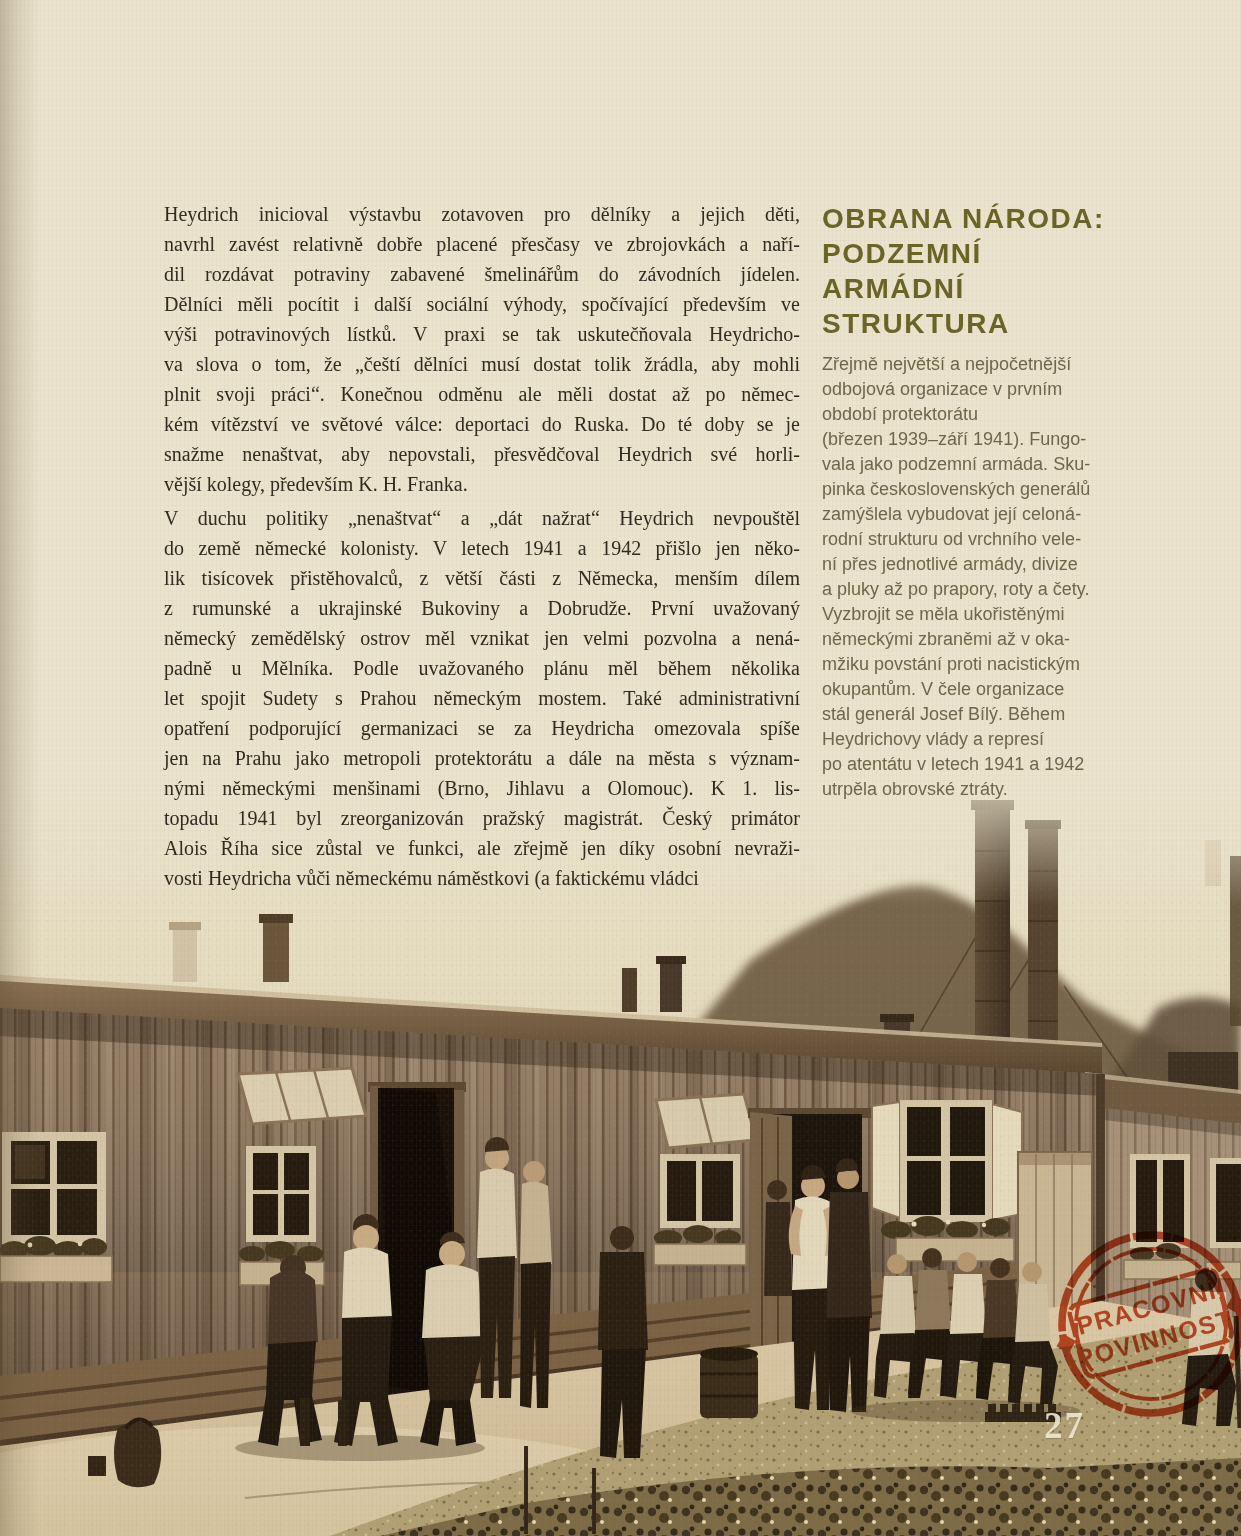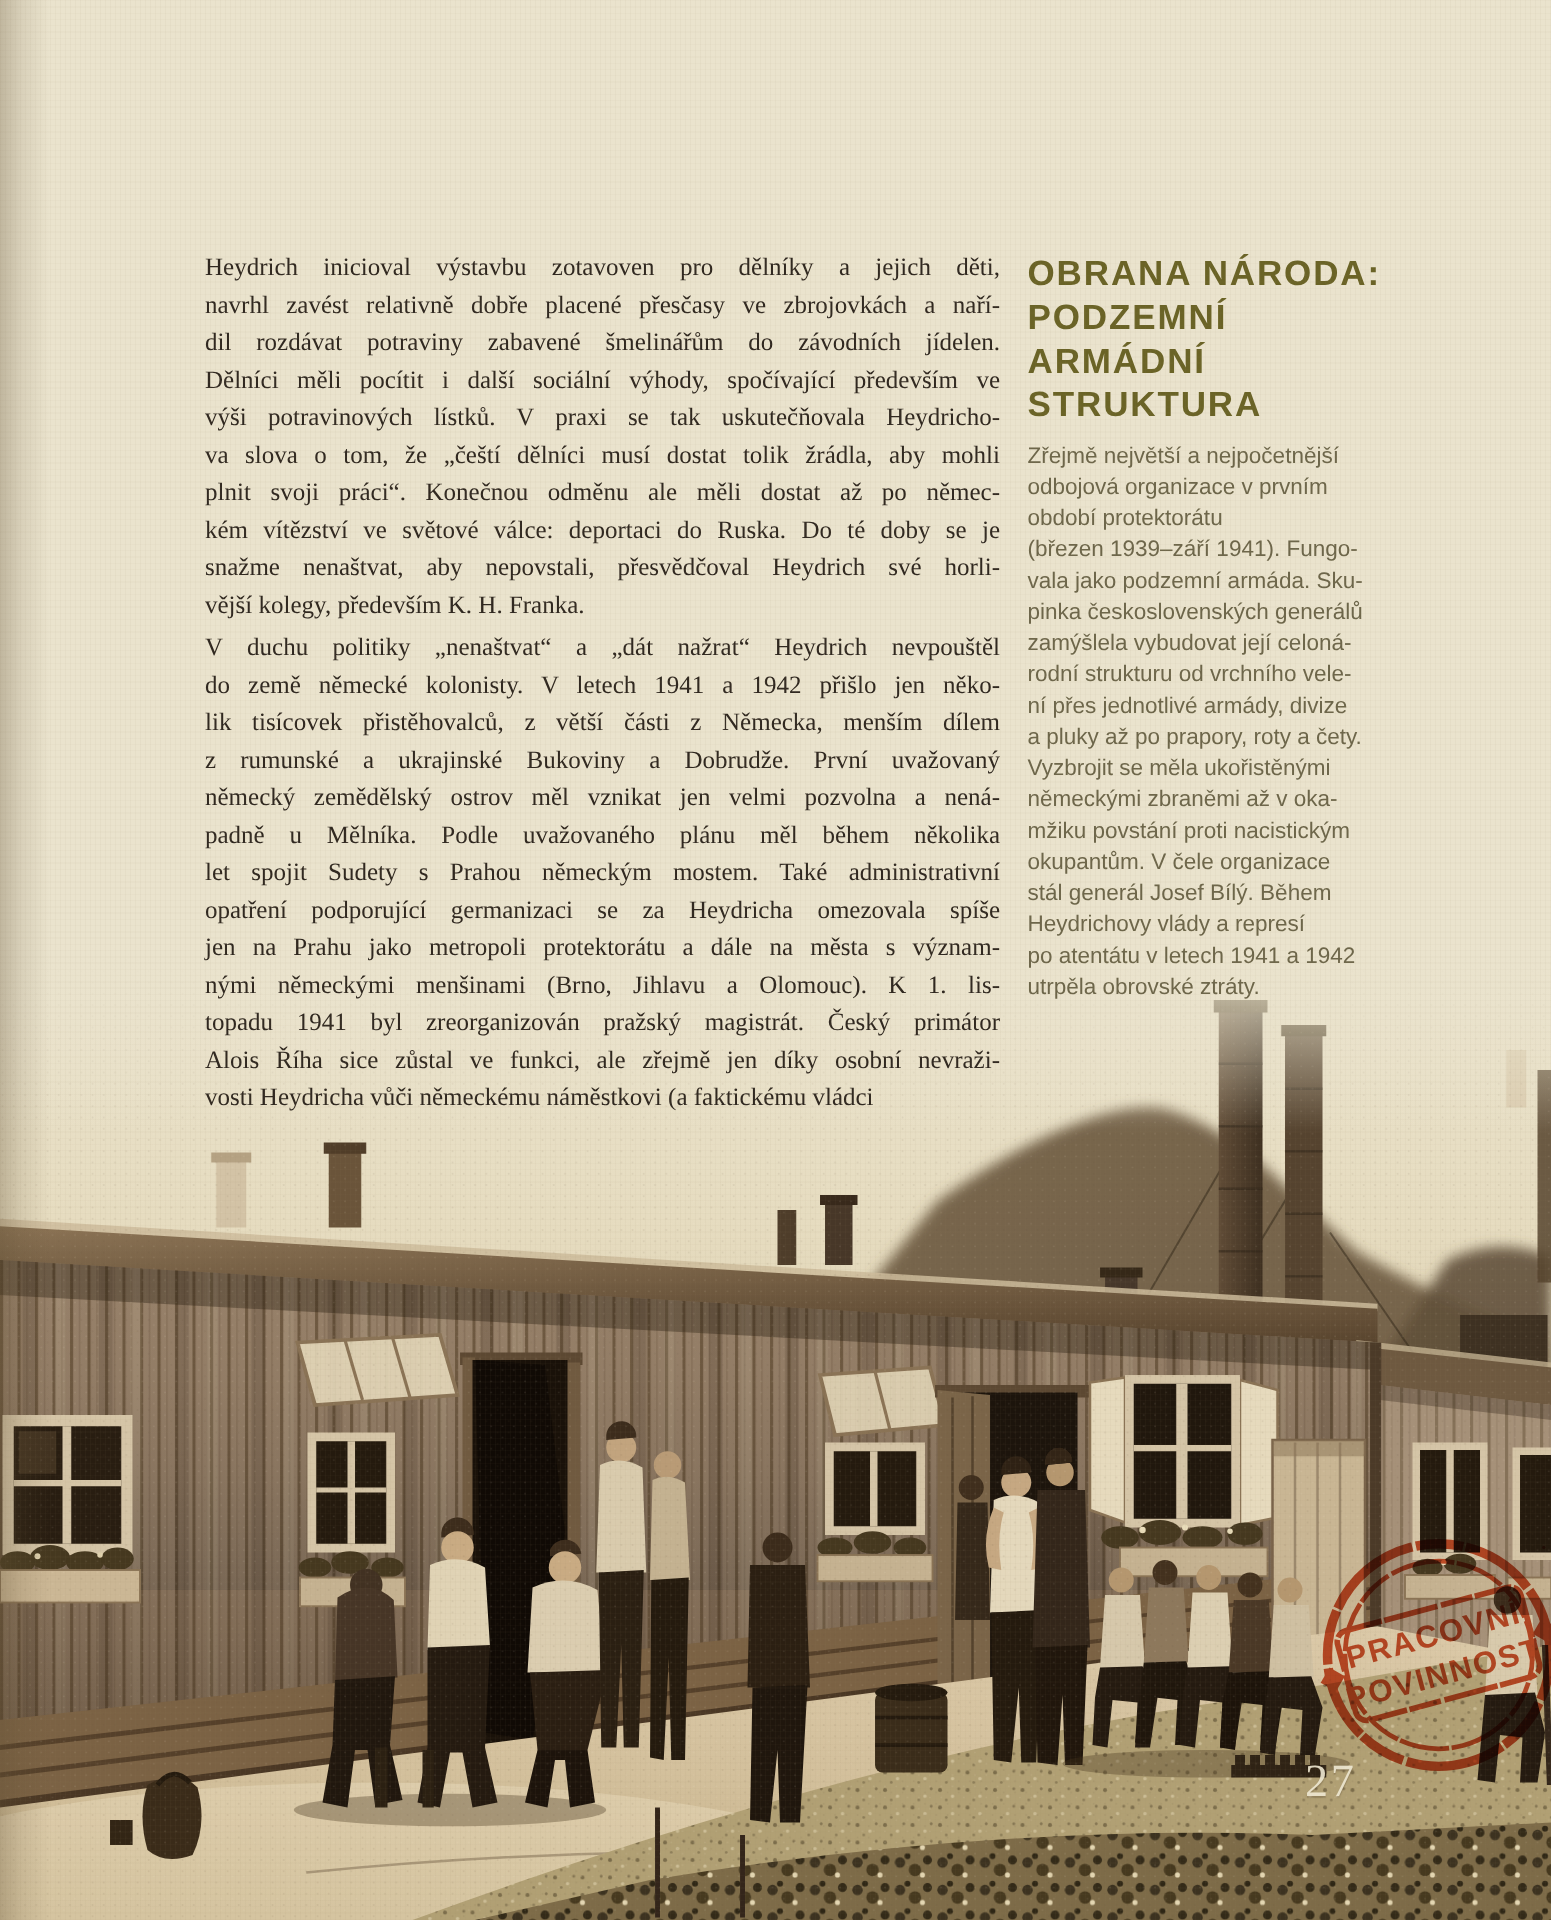--- a/index.html
+++ b/index.html
@@ -30,21 +30,21 @@
   
   .photo{position:absolute;left:0;top:756px;width:1241px;height:780px;z-index:1;}
   .photo svg{display:block;}
 
   
   .stamp{position:absolute;left:1047px;top:1212px;width:210px;height:240px;z-index:8;
     mix-blend-mode:multiply;opacity:.92;}
   .stamp text{font-family:"Liberation Sans", sans-serif;font-weight:700;}
 
   .page-number{position:absolute;left:1044px;top:1404px;z-index:9;
-    font-family:"Liberation Serif", serif;font-weight:400;font-size:37px;
+    font-family:"Liberation Serif", serif;font-weight:700;font-size:37px;
     color:rgba(240,233,211,.9);letter-spacing:2px;text-shadow:0 1px 1px rgba(60,45,25,.25);}
 </style>
 </head>
 <body>
 
 <div class="page">
 
   <div class="photo">
     <svg width="1241" height="780" viewBox="0 0 1241 780" xmlns="http://www.w3.org/2000/svg">
       <defs>

